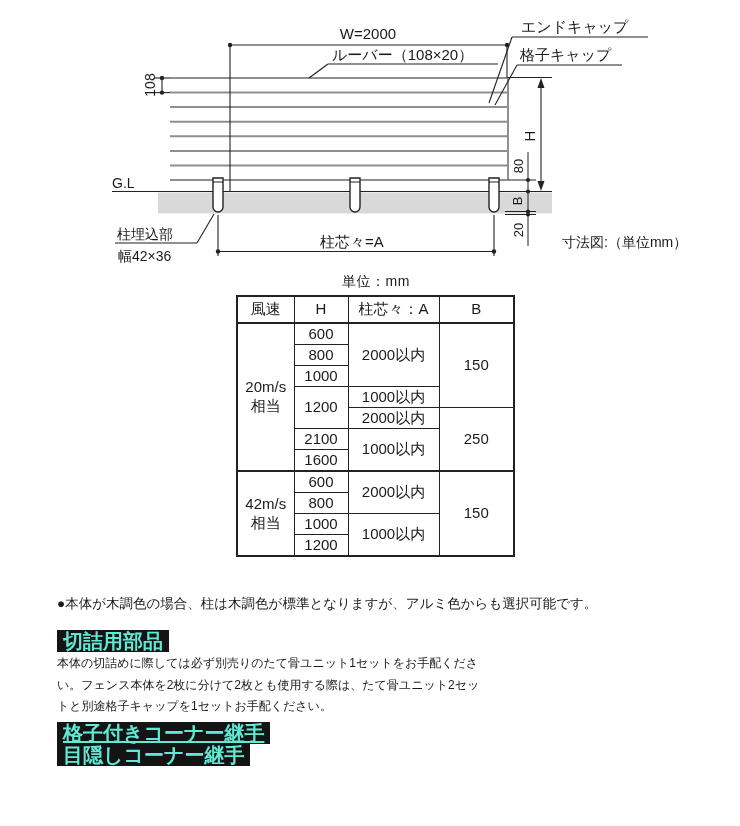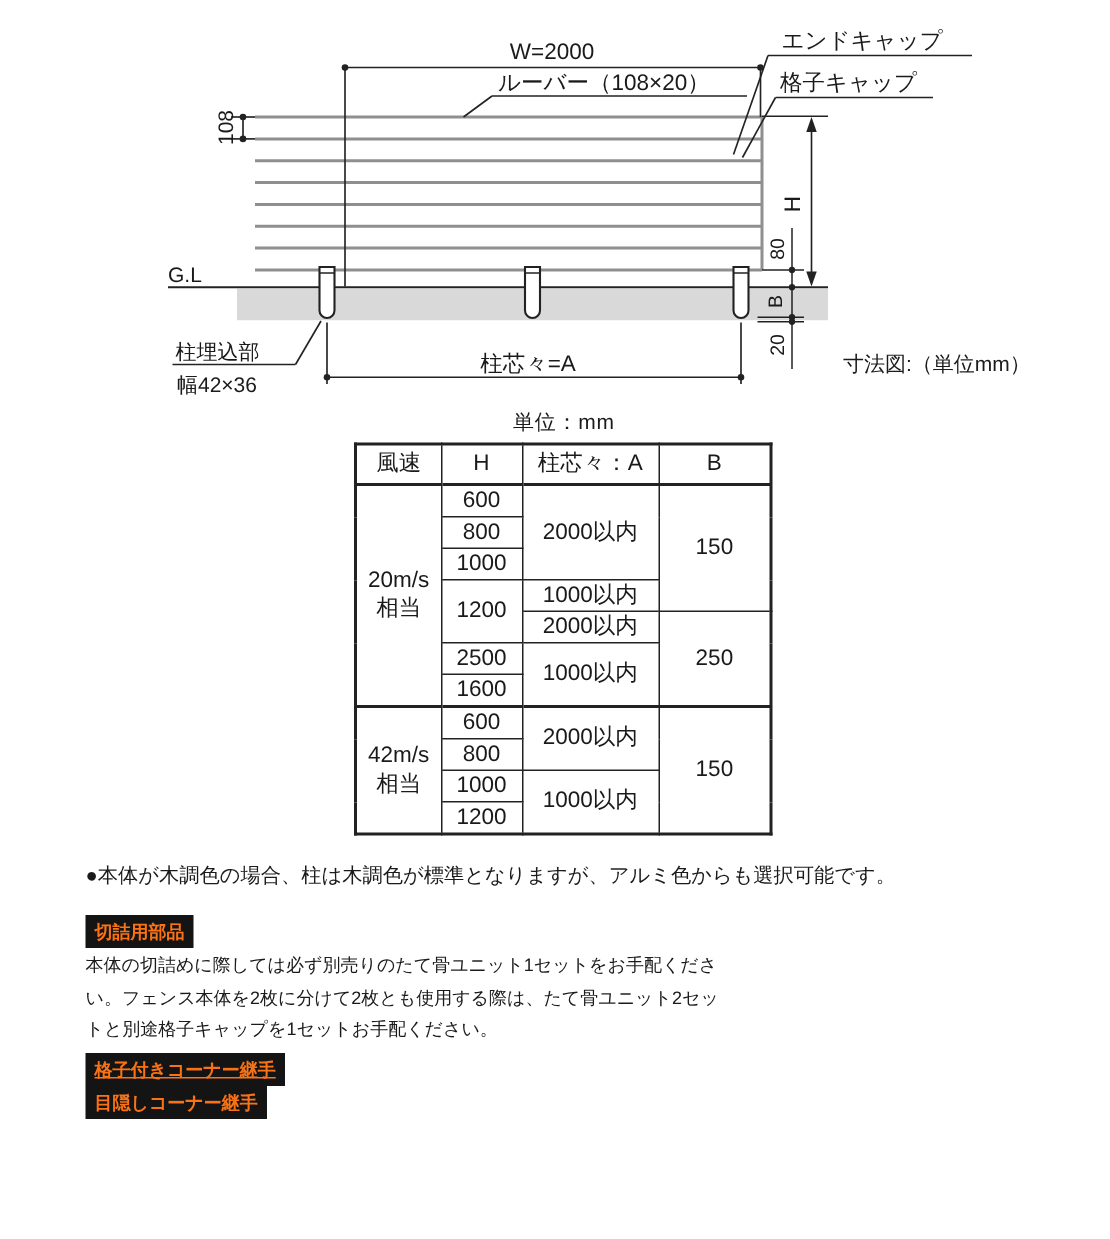--- a/index.html
+++ b/index.html
@@ -23,25 +23,25 @@
     border:1px solid #222;text-align:center;vertical-align:middle;
     font-size:15px;font-weight:normal;padding:0;line-height:1.25;
     white-space:pre-line;
   }
   #spec-table{border:2px solid #222;}
   #spec-table th{height:25px;}
   #spec-table td{height:20px;}
   #spec-table tr.hdr th{border-bottom:2px solid #222;}
   #spec-table tr.sect td{border-top:2px solid #222;}
   
-  #notes{position:absolute;left:57px;top:575px;width:648px;}
+  #notes{position:absolute;left:57px;top:595px;width:648px;}
   .bullet-note{font-size:13.5px;line-height:18px;}
   .note-title{
-    width:fit-content;background:#141414;color:#f97316;
-    font-size:12px;font-weight:bold;line-height:20px;padding:1px 6px;
+    width:fit-content;background:#141414;color:#5eead4;
+    font-size:20px;font-weight:bold;line-height:20px;padding:1px 6px;
   }
   .note-body{font-size:12px;line-height:21.5px;white-space:pre-line;}
   .mt17{margin-top:17px;}
   .mt4{margin-top:4px;text-decoration:underline;}
   .mt1{margin-top:1px;}
 </style>
 </head>
 <body>
 
 <div id="page">
@@ -190,21 +190,21 @@
     </tr>
     <tr>
       <td rowspan="2">1200</td>
       <td>1000以内</td>
     </tr>
     <tr>
       <td>2000以内</td>
       <td rowspan="3">250</td>
     </tr>
     <tr>
-      <td>2500</td>
+      <td>2100</td>
       <td rowspan="2">1000以内</td>
     </tr>
     <tr>
       <td>1600</td>
     </tr>
     <tr class="sect">
       <td rowspan="4">42m/s
 相当</td>
       <td>600</td>
       <td rowspan="2">2000以内</td>

